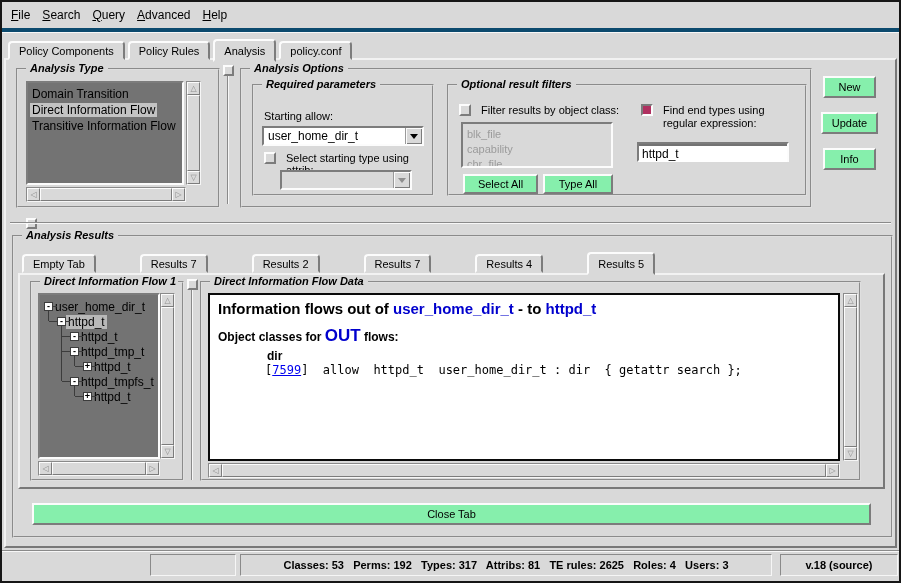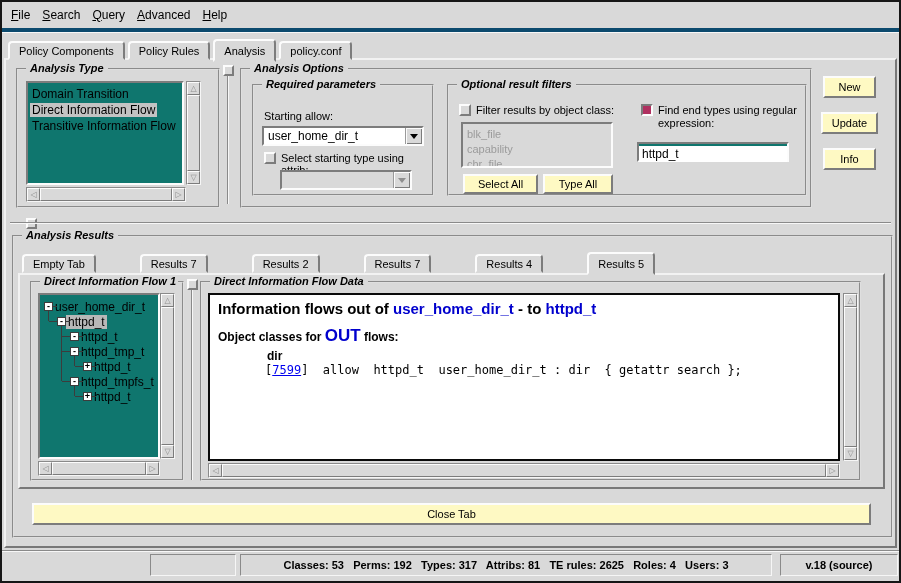--- a/index.html
+++ b/index.html
@@ -4,21 +4,21 @@
 <style>
   * { box-sizing: border-box; margin: 0; padding: 0; }
   html,body { background:#bfbfbf; }
   body { font-family: "Liberation Sans", sans-serif; }
   #window {
     position: relative; width: 901px; height: 583px;
     background: #d9d9d9; border: 2px solid #161616; overflow: hidden;
   }
   .abs { position: absolute; }
   .sunken  { border: 2px solid; border-color: #7c7c7c #fcfcfc #fcfcfc #7c7c7c; }
-  .white   { background: #0f766e; }
+  .white   { background: #737373; }
   
   #menubar {
     left:0; top:0; width:897px; height:30px;
     display:flex; align-items:center; gap:12px; padding-left:9px;
     font-size:12px; color:#000;
     border-bottom:4px solid #0c4a6e; box-shadow: 0 1px 0 #f7f7f7;
   }
   .menu-item { display:inline-block; cursor:default; }
   .menu-item::first-letter { text-decoration: underline; }
   
@@ -52,29 +52,29 @@
   .sb.h { flex-direction:row; }
   .sbtn { flex:0 0 13px; display:flex; align-items:center; justify-content:center;
     border:1px solid; border-color:#fcfcfc #7c7c7c #7c7c7c #fcfcfc; background:#d9d9d9; }
   .sb.v .sbtn { height:13px; } .sb.h .sbtn { width:13px; }
   .sthumb { flex:1 1 auto; border:1px solid; border-color:#fcfcfc #7c7c7c #7c7c7c #fcfcfc; background:#d9d9d9; }
   .tri { font-size:8px; color:#8f8f8f; line-height:8px; }
   .tri.up::before{content:"\25B3";} .tri.dn::before{content:"\25BD";}
   .tri.lf::before{content:"\25C1";} .tri.rt::before{content:"\25B7";}
   
   .btn {
-    border:2px solid; border-color:#fcfcfc #7c7c7c #7c7c7c #fcfcfc; background:#fef9c3;
+    border:2px solid; border-color:#fcfcfc #7c7c7c #7c7c7c #fcfcfc; background:#86efac;
     font-size:11px; text-align:center; display:flex; align-items:center; justify-content:center;
     cursor:default; white-space:nowrap;
   }
   
   .cb { width:12px; height:12px; flex:0 0 12px; display:inline-block;
     border:2px solid; border-color:#fcfcfc #7c7c7c #7c7c7c #fcfcfc; background:#d9d9d9; }
   .cb.checked { border-color:#7c7c7c #fcfcfc #fcfcfc #7c7c7c; background:#b03060; }
-  .cbrow { display:flex; align-items:flex-start; gap:5px; font-size:11px; }
+  .cbrow { display:flex; align-items:flex-start; gap:10px; font-size:11px; }
   
   .combo { display:flex; border:2px solid; border-color:#7c7c7c #fcfcfc #fcfcfc #7c7c7c; background:#fff; }
   .combo .cval { flex:1; font-size:12px; padding:1px 4px; white-space:nowrap; overflow:hidden; }
   .combo .cbtn { flex:0 0 17px; display:flex; align-items:center; justify-content:center;
      border-left:1px solid #9a9a9a; background:#d9d9d9;
      box-shadow: inset 1px 1px 0 #fcfcfc, inset -1px -1px 0 #7c7c7c; }
   .carrow { width:0; height:0; border-left:4px solid transparent; border-right:4px solid transparent; border-top:5px solid #000; }
   .combo.disabled { background:#d9d9d9; }
   .combo.disabled .carrow { border-top-color:#8f8f8f; }
   

